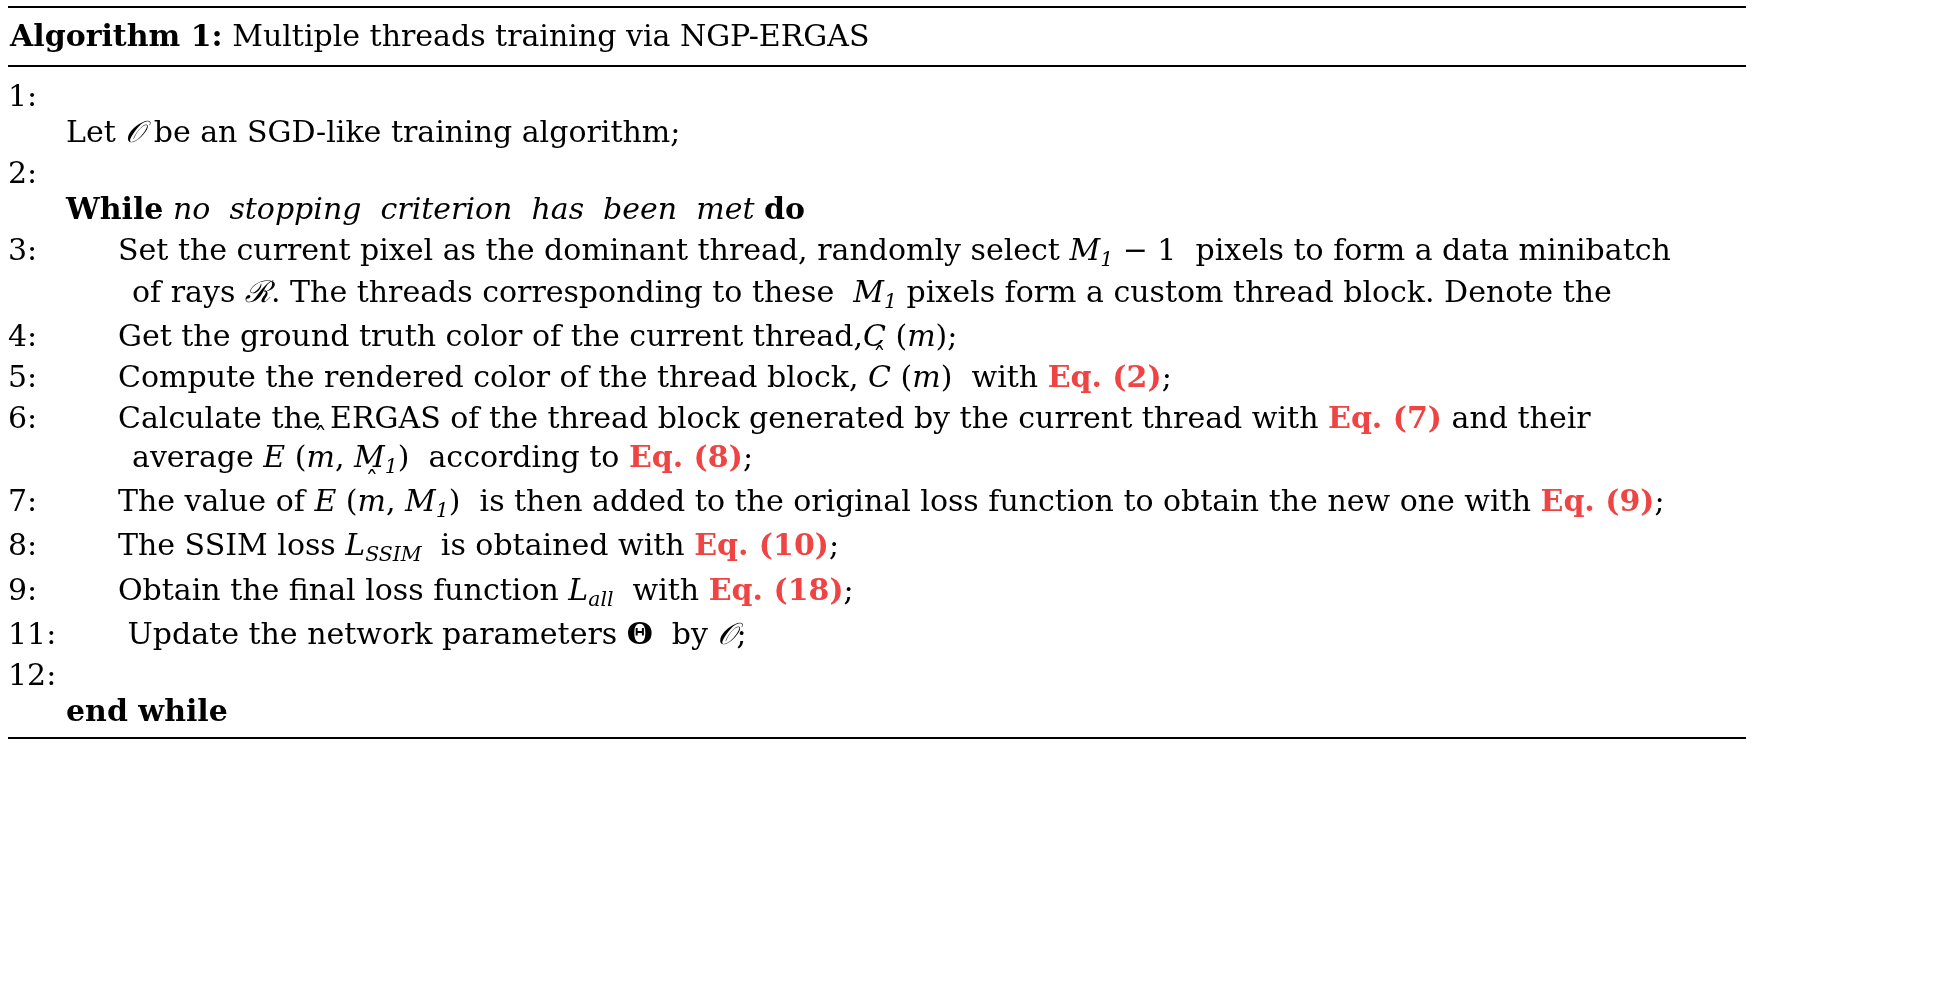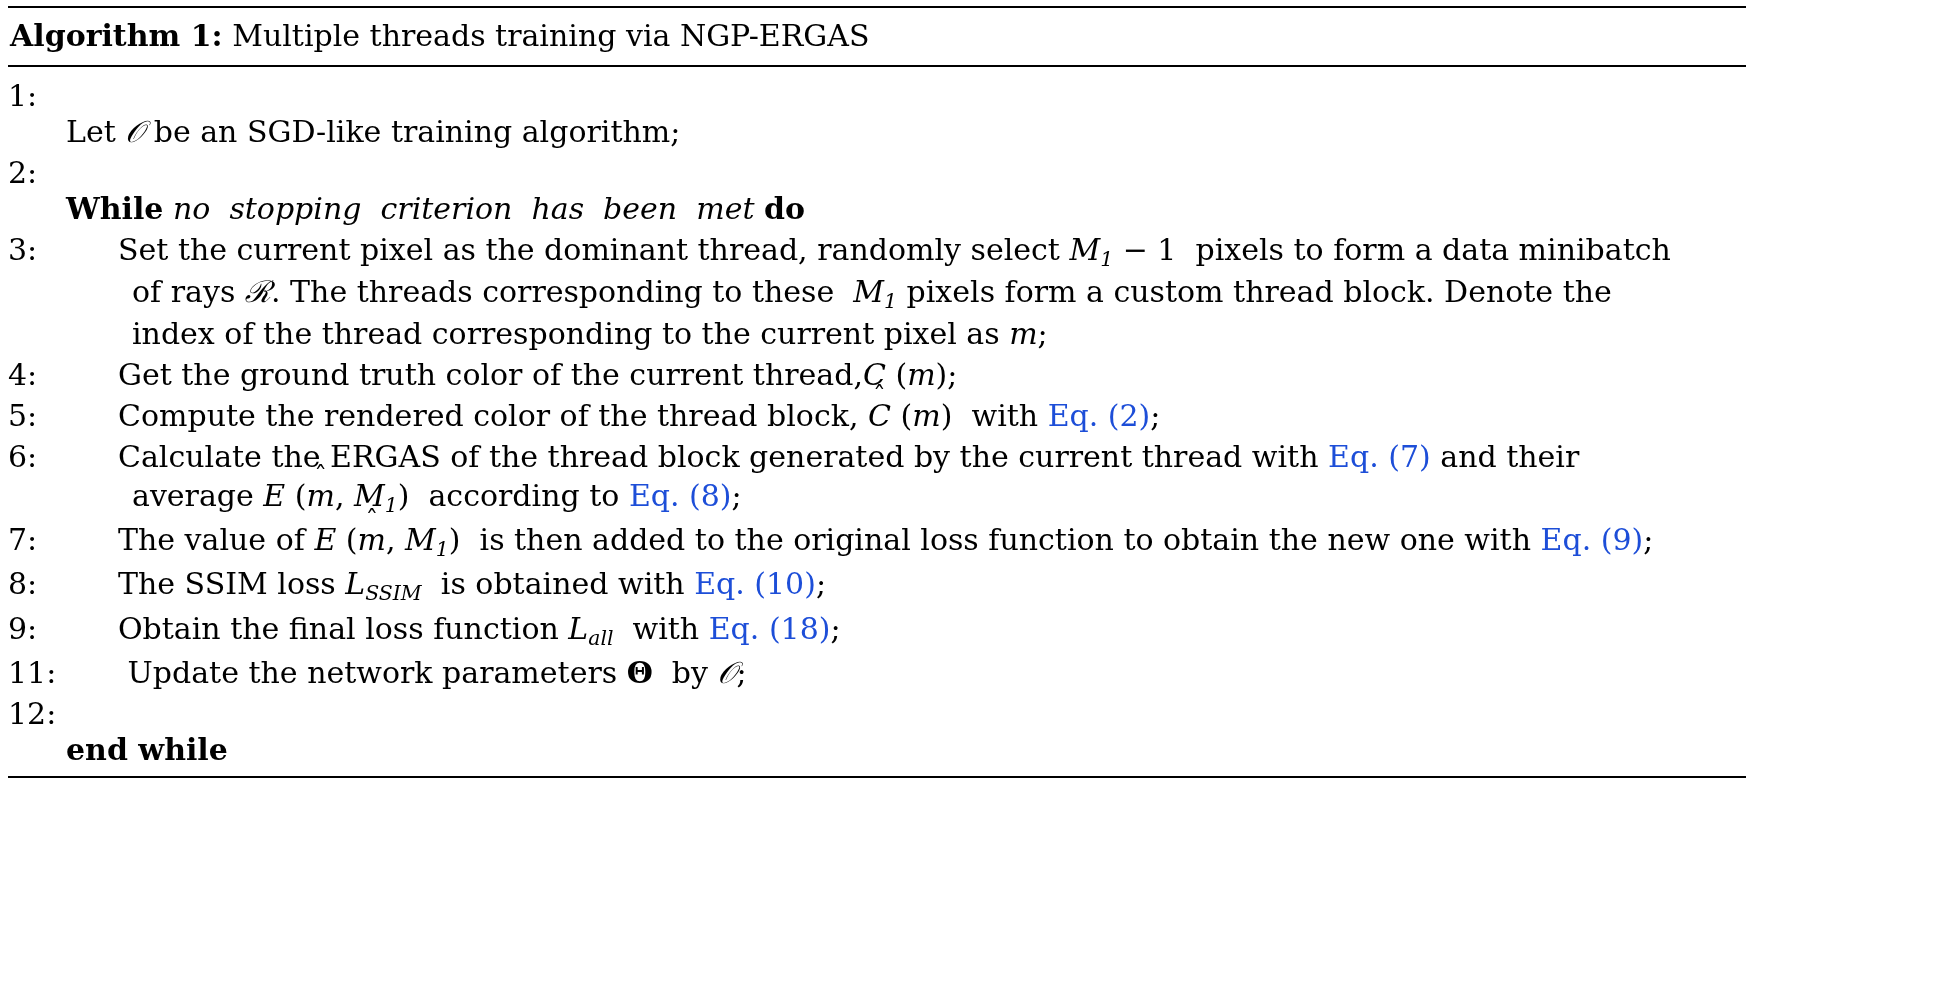--- a/index.html
+++ b/index.html
@@ -54,21 +54,21 @@
   }
   .txt {
     flex: 1 1 auto;
     padding-left: 6px;
   }
   
   .ind1 .txt { padding-left: 6px; margin-top: 36px; }
   .ind2 .txt { padding-left: 58px; }
   .it { font-style: italic; }
   .bd { font-weight: bold; }
-  .eq { color: #1d4ed8; }
+  .eq { color: #ef4444; font-weight: bold; }
   .cal {
     font-family: "DejaVu Serif", "Liberation Serif", serif;
     font-style: italic;
   }
   .mi { font-style: italic; }
   sub {
     font-size: 0.68em;
     vertical-align: -0.28em;
     font-style: italic;
   }
@@ -108,21 +108,21 @@
 
     <div class="line ind1">
       <span class="num">2:</span>
       <span class="txt"><span class="bd">While</span> <span class="it">no&nbsp; stopping&nbsp; criterion&nbsp; has&nbsp; been&nbsp; met</span> <span class="bd">do</span></span>
     </div>
 
     <div class="line ind2">
       <span class="num">3:</span>
       <span class="txt">Set the current pixel as the dominant thread, randomly select <span class="mi">M</span><sub>1</sub> − 1&nbsp; pixels to form a data minibatch<br>
       <span style="display:inline-block;padding-left:14px;">of rays <span class="cal">ℛ</span>. The threads corresponding to these&nbsp; <span class="mi">M</span><sub>1</sub> pixels form a custom thread block. Denote the</span><br>
-      <span style="display:inline-block;padding-left:14px;">index of the thread corresponding to the current pixel as <span class="mi">m</span>;</span></span>
+      </span>
     </div>
 
     <div class="line ind2">
       <span class="num">4:</span>
       <span class="txt">Get the ground truth color of the current thread,<span class="mi">C</span> (<span class="mi">m</span>);</span>
     </div>
 
     <div class="line ind2">
       <span class="num">5:</span>
       <span class="txt">Compute the rendered color of the thread block, <span class="hat"><span class="hatmark">ˆ</span><span class="mi">C</span></span> (<span class="mi">m</span>)&nbsp; with <span class="eq">Eq. (2)</span>;</span>

